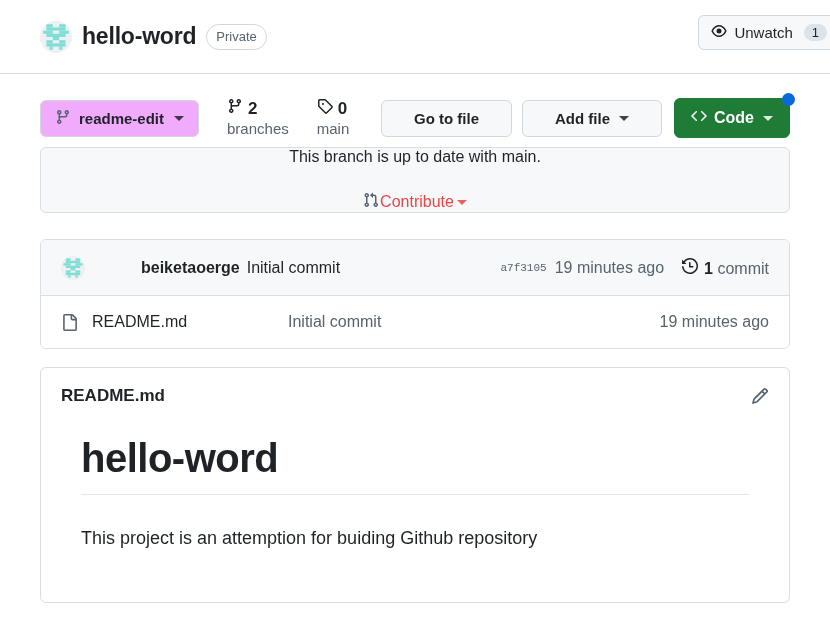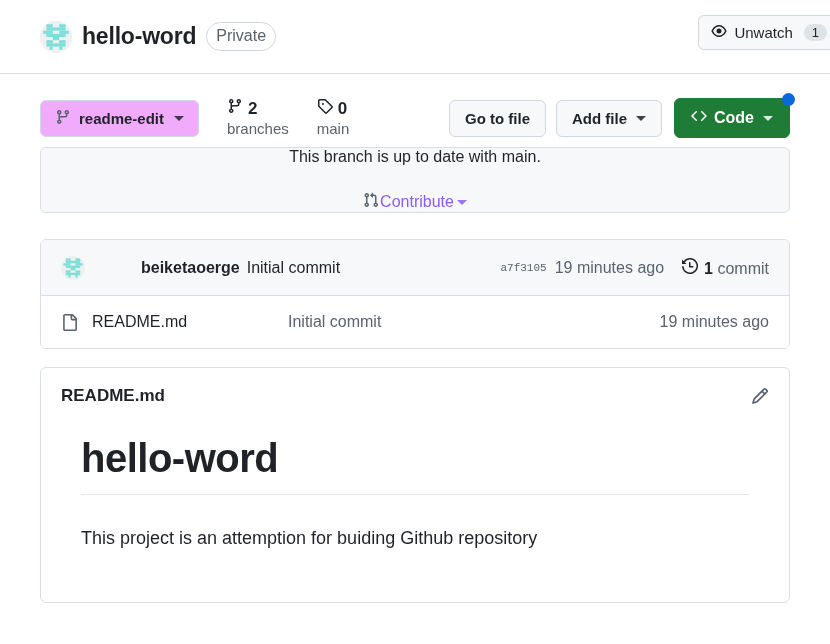--- a/index.html
+++ b/index.html
@@ -42,21 +42,21 @@
     font-size: 23px;
     font-weight: 600;
     color: #1f2328;
     letter-spacing: -0.2px;
     white-space: nowrap;
   }
   .badge-private {
     border: 1px solid #d0d7de;
     border-radius: 2em;
     color: #59636e;
-    font-size: 16px;
+    font-size: 13px;
     line-height: 1;
     padding: 5px 9px 6px;
     white-space: nowrap;
   }
   .header-right {
     position: absolute;
     right: -10px;
     top: 15px;
     display: flex;
     align-items: stretch;
@@ -134,21 +134,21 @@
   .meta-stat .bot {
     color: #59636e;
     font-size: 15px;
     margin-top: 1px;
   }
   .toolbar-spacer { flex: 1; }
   .btn {
     border: 1px solid #d0d7de;
     border-radius: 6px;
     background: #f6f8fa;
-    padding: 9px 15px;
+    padding: 9px 32px;
     font-size: 15px;
     font-weight: 600;
     color: #1f2328;
     cursor: pointer;
     white-space: nowrap;
     display: inline-flex;
     align-items: center;
     gap: 7px;
     margin-left: 10px;
   }
@@ -184,21 +184,21 @@
     padding: 0 20px;
     font-size: 16px;
     color: #1f2328;
     flex-direction: column;
   }
   .branch-status .spacer { flex: 1; }
   .contribute {
     display: flex;
     align-items: center;
     gap: 1px;
-    color: #8b5cf6;
+    color: #ef4444;
     font-size: 16px;
     cursor: pointer;
   }
 
   
   .file-table {
     margin-top: 26px;
     border: 1px solid #d8dee4;
     border-radius: 6px;
     overflow: hidden;

